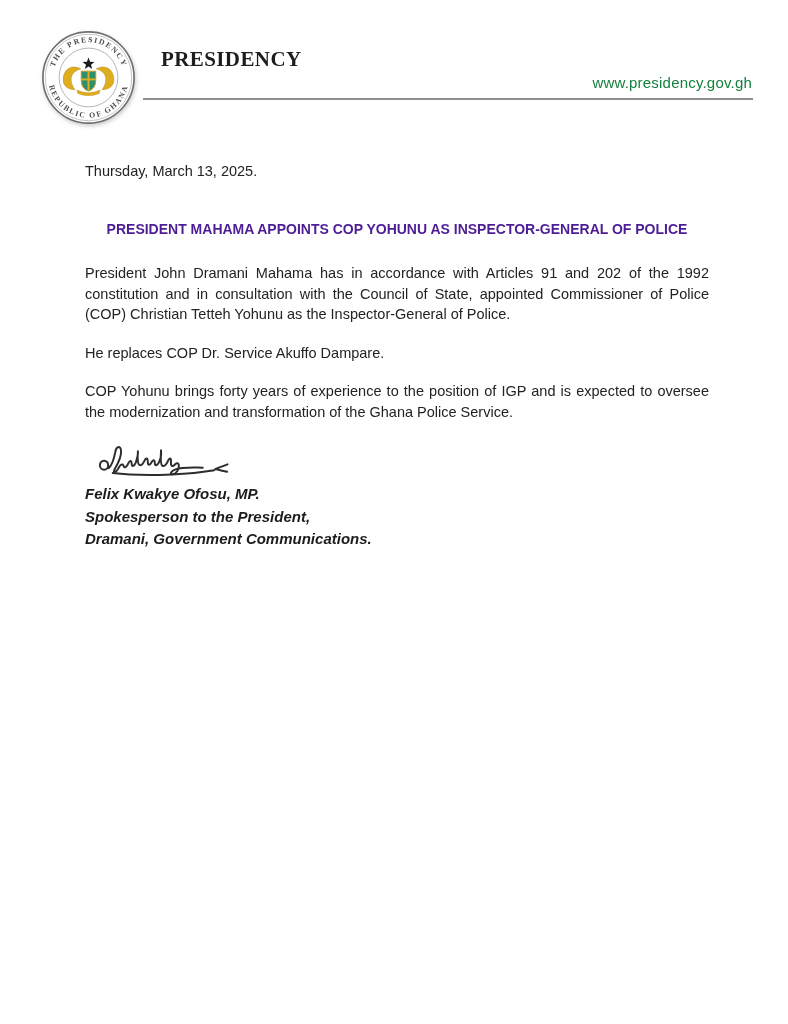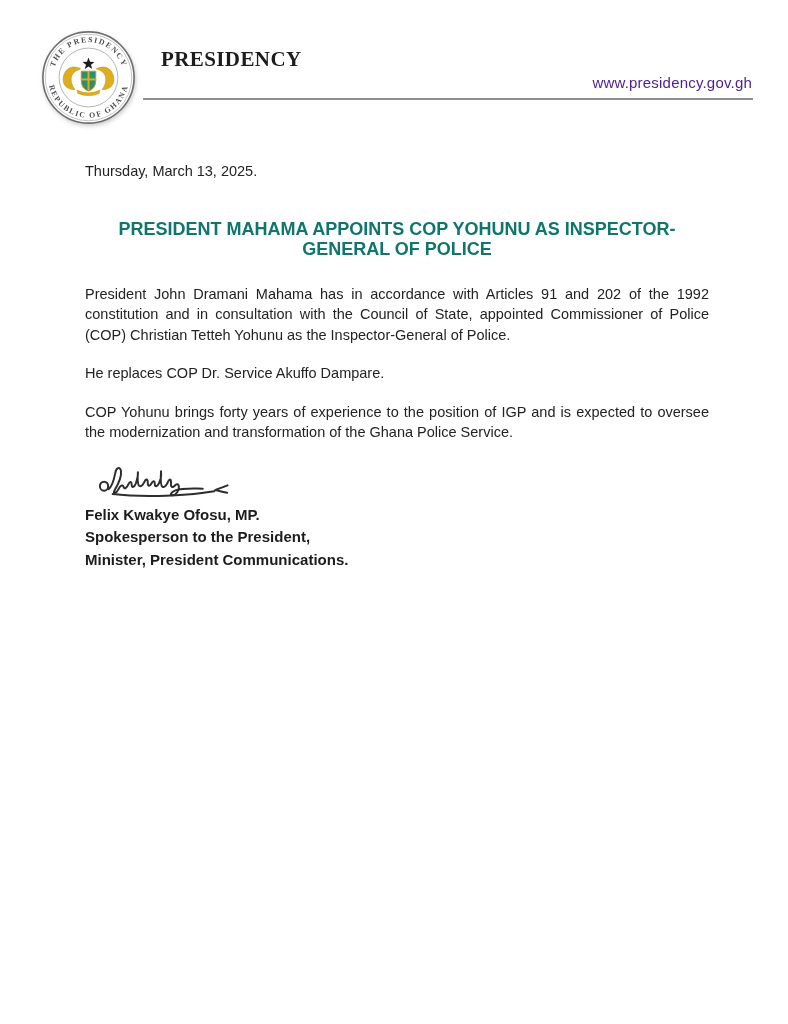--- a/index.html
+++ b/index.html
@@ -21,42 +21,42 @@
     position:absolute; left:145px; top:49px;
     font-family:"Liberation Serif", serif; font-size:21px; font-weight:700;
     color:#1d1d1d; line-height:21px; letter-spacing:0.4px;margin-left:16px;
   }
   .header-rule {
     position:absolute; left:143px; top:98px; width:610px; height:2px;
     background:#8f8f8f;
   }
   .url {
     position:absolute; right:36px; top:74px;
-    font-size:15px; color:#4c1d95; letter-spacing:0.2px;
+    font-size:15px; color:#15803d; letter-spacing:0.2px;
   }
 
   
   .content {
     position:absolute; left:85px; top:161px; width:624px;
     font-size:14.5px; line-height:20.5px; color:#232323;
   }
   .date    { margin:0 0 37px 0; }
   .headline {
-    font-size:18px; font-weight:700; text-align:center;
-    margin:0 0 24px 0; color:#0f766e;
+    font-size:14px; font-weight:700; text-align:center;
+    margin:0 0 24px 0; color:#4c1d95;
   }
   .para { margin:16px 0 18px 0; text-align:justify; }
 
   .signature { display:block; width:158px; height:38px; margin:2px 0 5px 2px; }
   .signature path, .signature ellipse {
     fill:none; stroke:#2d2d2d; stroke-width:2.4;
     stroke-linecap:round; stroke-linejoin:round;
   }
 
-  .signatory { margin-top:2px; }
+  .signatory { margin-top:2px;font-style:italic; }
   .sig-line {
     font-weight:700; font-size:15px; line-height:22.5px; color:#1c1c1c;
   }
 </style>
 </head>
 <body>
 
 <div class="page">
 
   <header>
@@ -118,17 +118,17 @@
            C 87,21 89,22 88.5,27 C 88,31 90,33 93,30 C 95,28 97,27 98,30
            C 99,35 95,41 90.5,41.5 C 86.5,41.5 88.5,37.5 94,35.5
            C 103,32.5 116,33.5 127,33.5"></path>
       <path d="M 18,40 C 50,44 100,42.5 128,38.5 L 141,36.5"></path>
       <path d="M 157,29.5 C 149,32.5 145,34 142,35.2 C 146,36.2 151,37.2 156.5,38.5"></path>
     </svg>
 
     <div class="signatory">
       <div class="sig-line">Felix Kwakye Ofosu, MP.</div>
       <div class="sig-line">Spokesperson to the President,</div>
-      <div class="sig-line">Minister, President Communications.</div>
+      <div class="sig-line">Dramani, Government Communications.</div>
     </div>
 
   </main>
 </div>
 
 </body></html>

